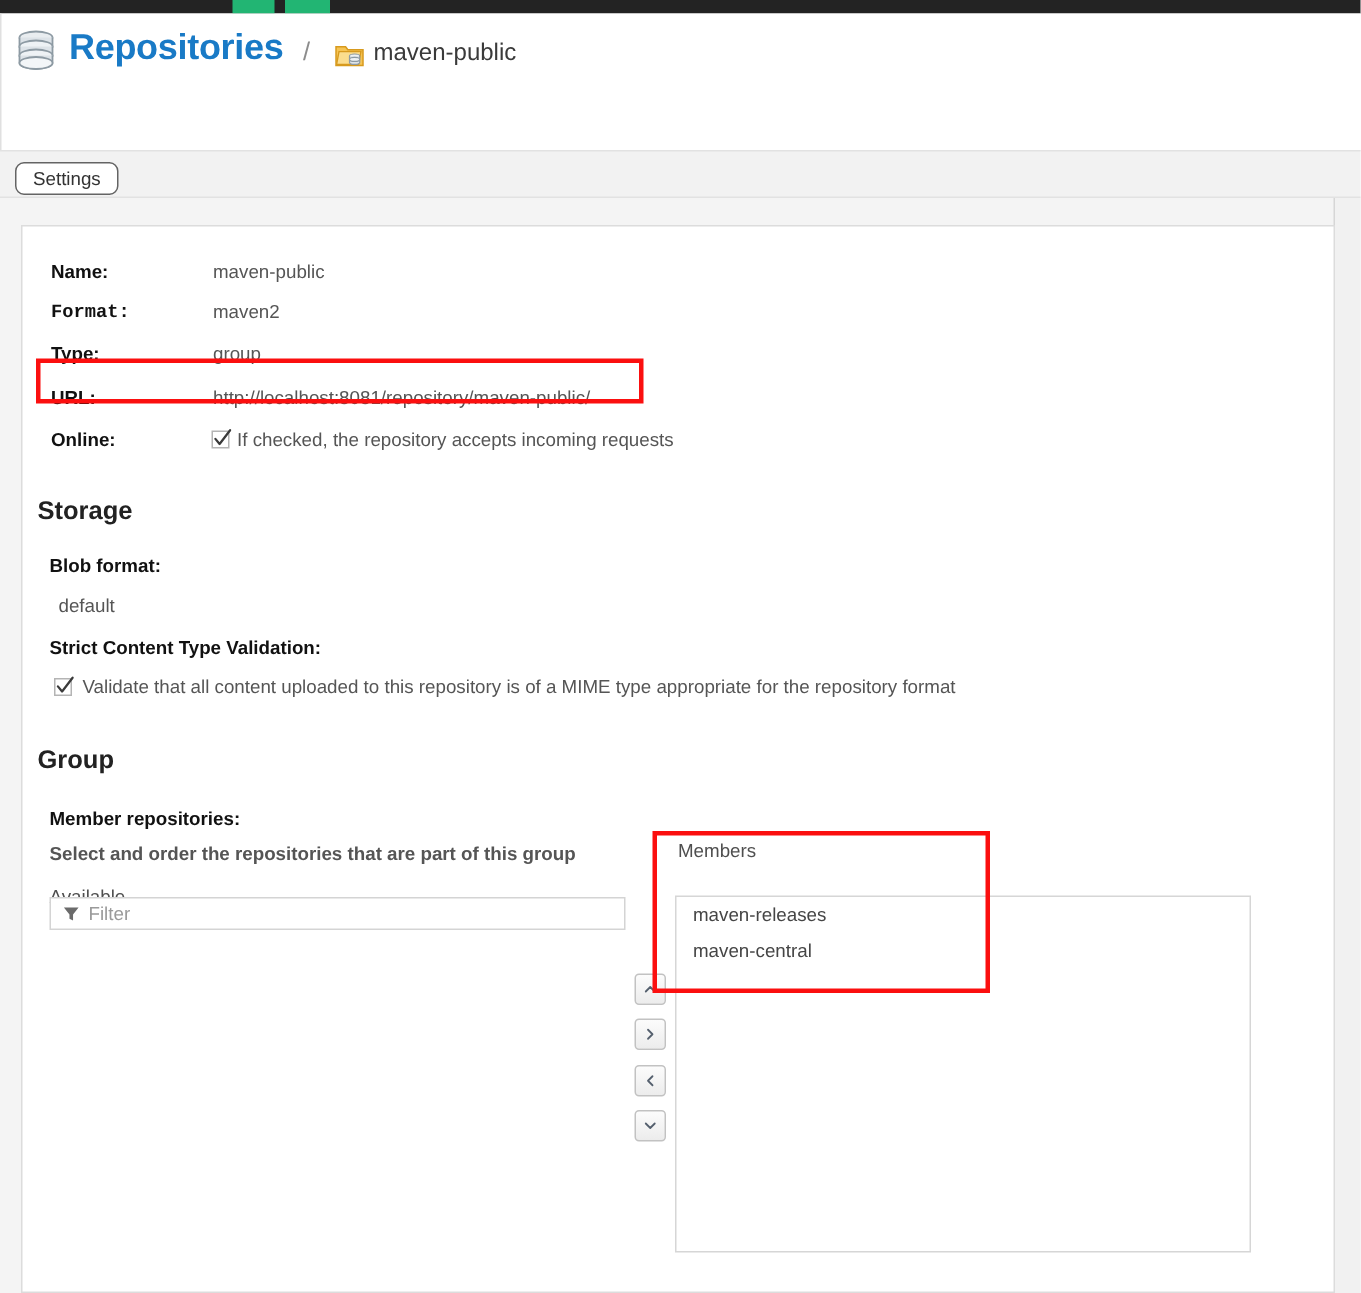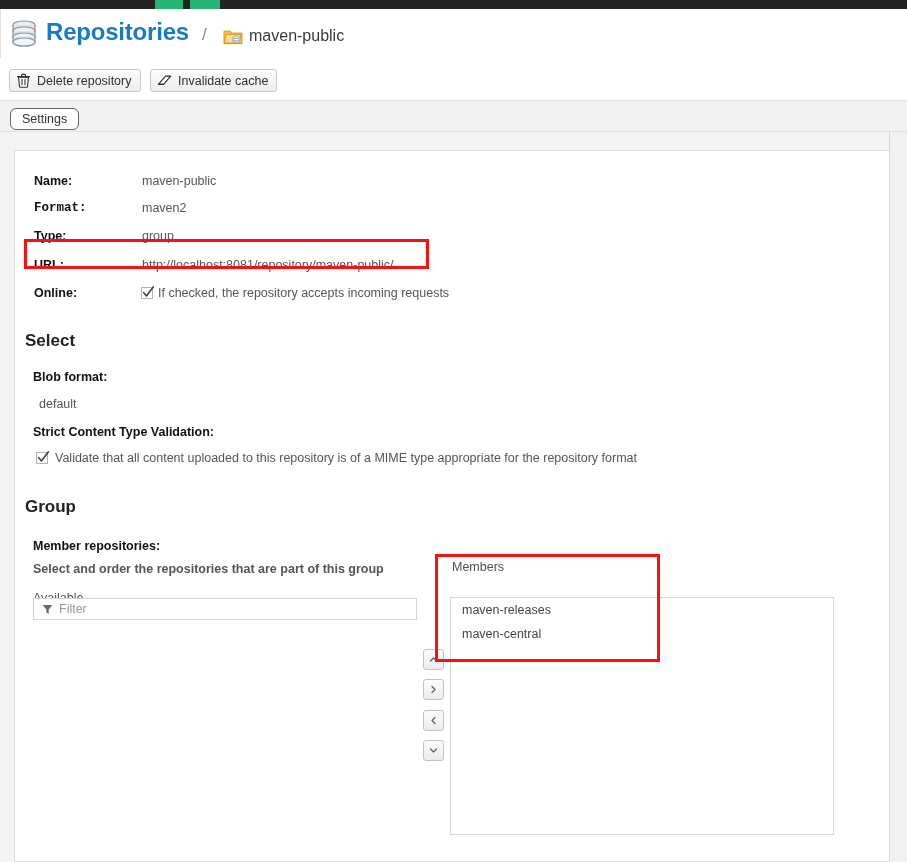--- a/index.html
+++ b/index.html
@@ -242,40 +242,20 @@
       <path d="M1 3.2h6.4l1.5 1.9H19v10.6H1z" fill="#f6c453" stroke="#d79a1e" stroke-width="1"></path>
       <path d="M3 6.4h14.6l-1.6 8.6H1.4z" fill="#fbdd8e" stroke="#d79a1e" stroke-width="0.9"></path>
       <ellipse cx="13.4" cy="9.3" rx="3.4" ry="1.3" fill="#eef2f5" stroke="#8d9aa3" stroke-width="0.8"></ellipse>
       <path d="M10 9.3v4.3c0 .7 1.5 1.3 3.4 1.3s3.4-.6 3.4-1.3V9.3" fill="#dde3e8" stroke="#8d9aa3" stroke-width="0.8"></path>
       <ellipse cx="13.4" cy="11.6" rx="3.4" ry="1.3" fill="#eef2f5" stroke="#8d9aa3" stroke-width="0.8"></ellipse>
     </svg>
 
     <div id="title-current">maven-public</div>
   </div>
 
-  <div id="toolbar">
-
-    <div class="tb-btn" id="btn-delete-repo">
-      <svg class="tb-ico" viewBox="0 0 15 15">
-        <path d="M2.6 4.2h9.8l-.9 9.2a1 1 0 0 1-1 .9H4.5a1 1 0 0 1-1-.9z" fill="#fff" stroke="#2f2f2f" stroke-width="1.1"></path>
-        <path d="M1.6 3.6h11.8" stroke="#2f2f2f" stroke-width="1.4" stroke-linecap="round"></path>
-        <path d="M5.6 3.4V2.1c0-.4.3-.7.7-.7h2.4c.4 0 .7.3.7.7v1.3" fill="none" stroke="#2f2f2f" stroke-width="1.1"></path>
-        <path d="M6 6.3v5.4M9 6.3v5.4" stroke="#2f2f2f" stroke-width="1.1" stroke-linecap="round"></path>
-      </svg>
-      <span>Delete repository</span>
-    </div>
-
-    <div class="tb-btn" id="btn-invalidate">
-      <svg class="tb-ico" viewBox="0 0 15 15">
-        <path d="M1.4 11.3 8.6 3.2h5.1l-7.2 8.1z" fill="#ffffff" stroke="#2f2f2f" stroke-width="1.2" stroke-linejoin="round"></path>
-        <path d="M1.4 11.3h5.1" stroke="#2f2f2f" stroke-width="1.2"></path>
-      </svg>
-      <span>Invalidate cache</span>
-    </div>
-  </div>
 
   <div id="tabstrip">
     <div id="tab-settings">
       <span>Settings</span>
     </div>
   </div>
 
   <div id="body-area">
 
     <div id="panel-edge"></div>
@@ -300,21 +280,21 @@
       <div class="redbox" style="left:9px; top:88px; width:405px; height:30px;"></div>
 
       <div class="fld-label" style="left:19px; top:135px;">Online:</div>
       <div class="cb" style="left:126px; top:136px;">
         <svg width="15" height="15" viewBox="0 0 15 15">
             <path d="M2.6 7.6 5.4 11 12.4 1.8" fill="none" stroke="#3b3b3b" stroke-width="1.5" stroke-linecap="round" stroke-linejoin="round"></path>
           </svg>
       </div>
       <div class="fld-value" style="left:143px; top:135px;">If checked, the repository accepts incoming requests</div>
 
-      <div class="sect-head" style="left:10px; top:180px;">Select</div>
+      <div class="sect-head" style="left:10px; top:180px;">Storage</div>
 
       <div class="fld-label" style="left:18px; top:219px;">Blob format:</div>
       <div class="fld-value" style="left:24px; top:246px;">default</div>
 
       <div class="fld-label" style="left:18px; top:274px;">Strict Content Type Validation:</div>
       <div class="cb" style="left:21px; top:301px;">
         <svg width="15" height="15" viewBox="0 0 15 15">
             <path d="M2.6 7.6 5.4 11 12.4 1.8" fill="none" stroke="#3b3b3b" stroke-width="1.5" stroke-linecap="round" stroke-linejoin="round"></path>
           </svg>
       </div>

